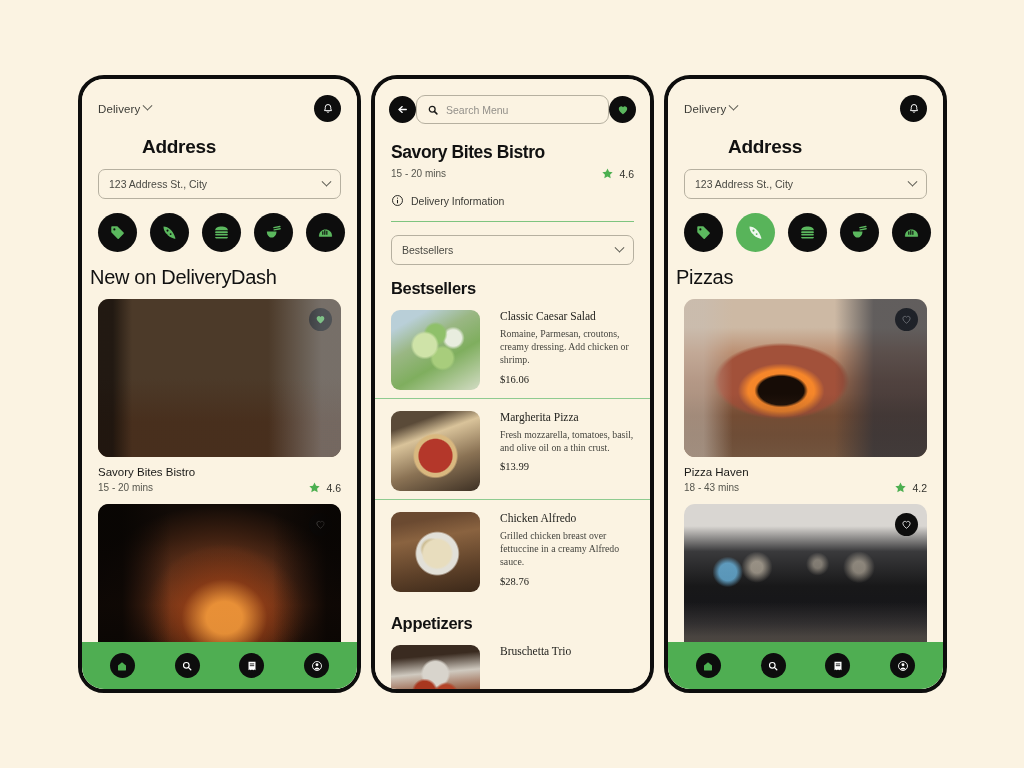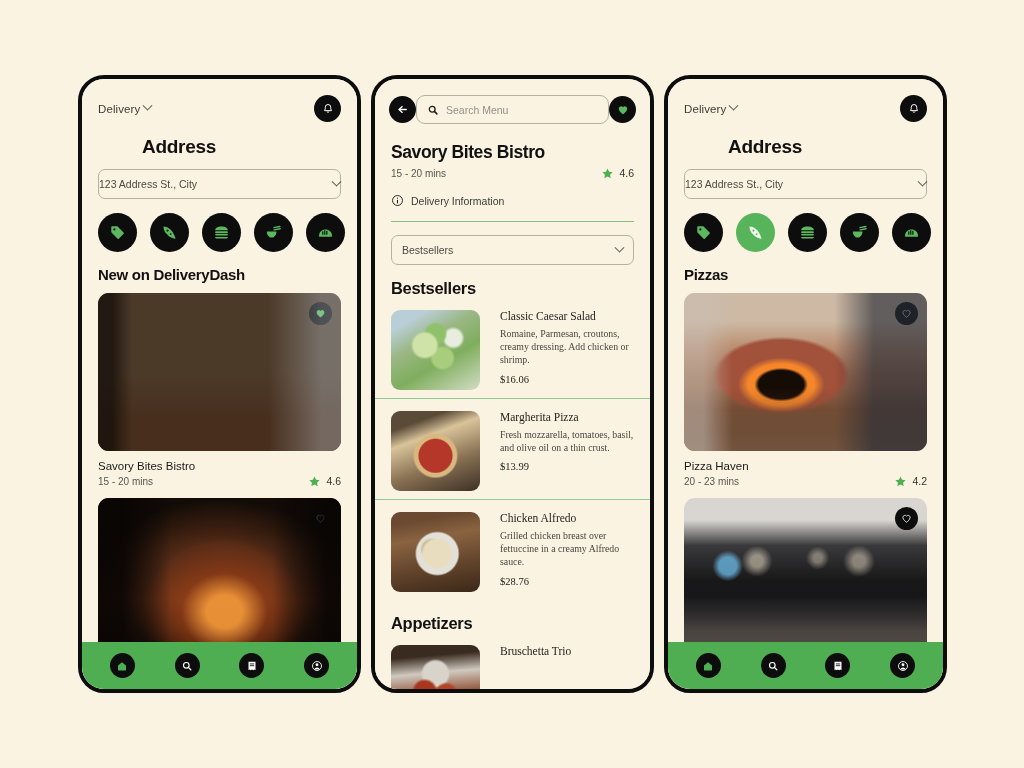--- a/index.html
+++ b/index.html
@@ -66,43 +66,43 @@
     font-size: 19px; font-weight: 700; color: #111; letter-spacing: -0.3px;
     padding: 14px 16px 0 16px;
     margin-left: 44px;
   }
   .addr-select {
     margin: 11px 16px 0 16px;
     height: 30px;
     border: 1px solid #b6b0a0;
     border-radius: 7px;
     display: flex; align-items: center; justify-content: space-between;
-    padding: 0 0;
+    padding: 0 10px;
     font-size: 10.5px; color: #4a4a44;
     background: transparent;
   }
 
   
   .cats {
     display: flex; gap: 13px;
     padding: 14px 0 0 16px;
     overflow: hidden;
   }
   .cat {
     width: 39px; height: 39px; border-radius: 50%;
     background: #0d0d0d;
     display: flex; align-items: center; justify-content: center;
     flex: 0 0 auto;
   }
   .cat.active { background: #58b45a; }
 
   
   .feed-title {
-    font-size: 15px; font-weight: 700; color: #111;
-    padding: 14px 16px 0 16px; letter-spacing: -0.3px;
+    font-size: 20px; font-weight: 400; color: #111;
+    padding: 14px 16px 0 8px; letter-spacing: -0.3px;
   }
   .card { padding: 10px 16px 0 16px; }
   .card-img {
     position: relative;
     width: 100%; height: 158px;
     border-radius: 11px;
     overflow: hidden;
   }
   .fav {
     position: absolute; top: 9px; right: 9px;
@@ -110,21 +110,21 @@
     background: #0d0d0d;
     display:flex; align-items:center; justify-content:center;
   }
   .card-meta { padding: 9px 16px 0 16px; }
   .card-name { font-size: 11.5px; color: #1a1a18; font-weight: 400; }
   .card-row {
     display:flex; align-items:center; justify-content:space-between;
     margin-top: 3px;
   }
   .card-time { font-size: 10px; color: #56564e; }
-  .rating { display:flex; align-items:flex-start; gap: 5px; }
+  .rating { display:flex; align-items:center; gap: 5px; }
   .rating-val { font-size: 10.5px; color: #33332e; }
 
   
   .bottomnav {
     position: absolute; left: 0; right: 0; bottom: 0;
     height: 47px;
     background: #4fae52;
     display: flex; align-items: center; justify-content: space-around;
     padding: 0 8px;
   }
@@ -582,21 +582,21 @@
           <div class="fav">
             <svg width="11" height="11" viewBox="0 0 24 24">
               <path d="M12 20.2S4.1 15 4.1 9.6a4.4 4.4 0 0 1 7.9-2.7 4.4 4.4 0 0 1 7.9 2.7c0 5.4-7.9 10.6-7.9 10.6z" fill="none" stroke="#fff" stroke-width="1.8" stroke-linejoin="round"></path>
             </svg>
           </div>
         </div>
       </div>
       <div class="card-meta">
         <div class="card-name">Pizza Haven</div>
         <div class="card-row">
-          <span class="card-time">20 - 23 mins</span>
+          <span class="card-time">18 - 43 mins</span>
           <span class="rating">
             <svg width="13" height="13" viewBox="0 0 24 24">
               <path d="M12 2.6l2.9 6 6.6.9-4.8 4.6 1.2 6.5L12 17.5 6.1 20.6l1.2-6.5L2.5 9.5l6.6-.9z" fill="#4CAF50"></path>
             </svg>
             <span class="rating-val">4.2</span>
           </span>
         </div>
       </div>
 
       <div class="card">

